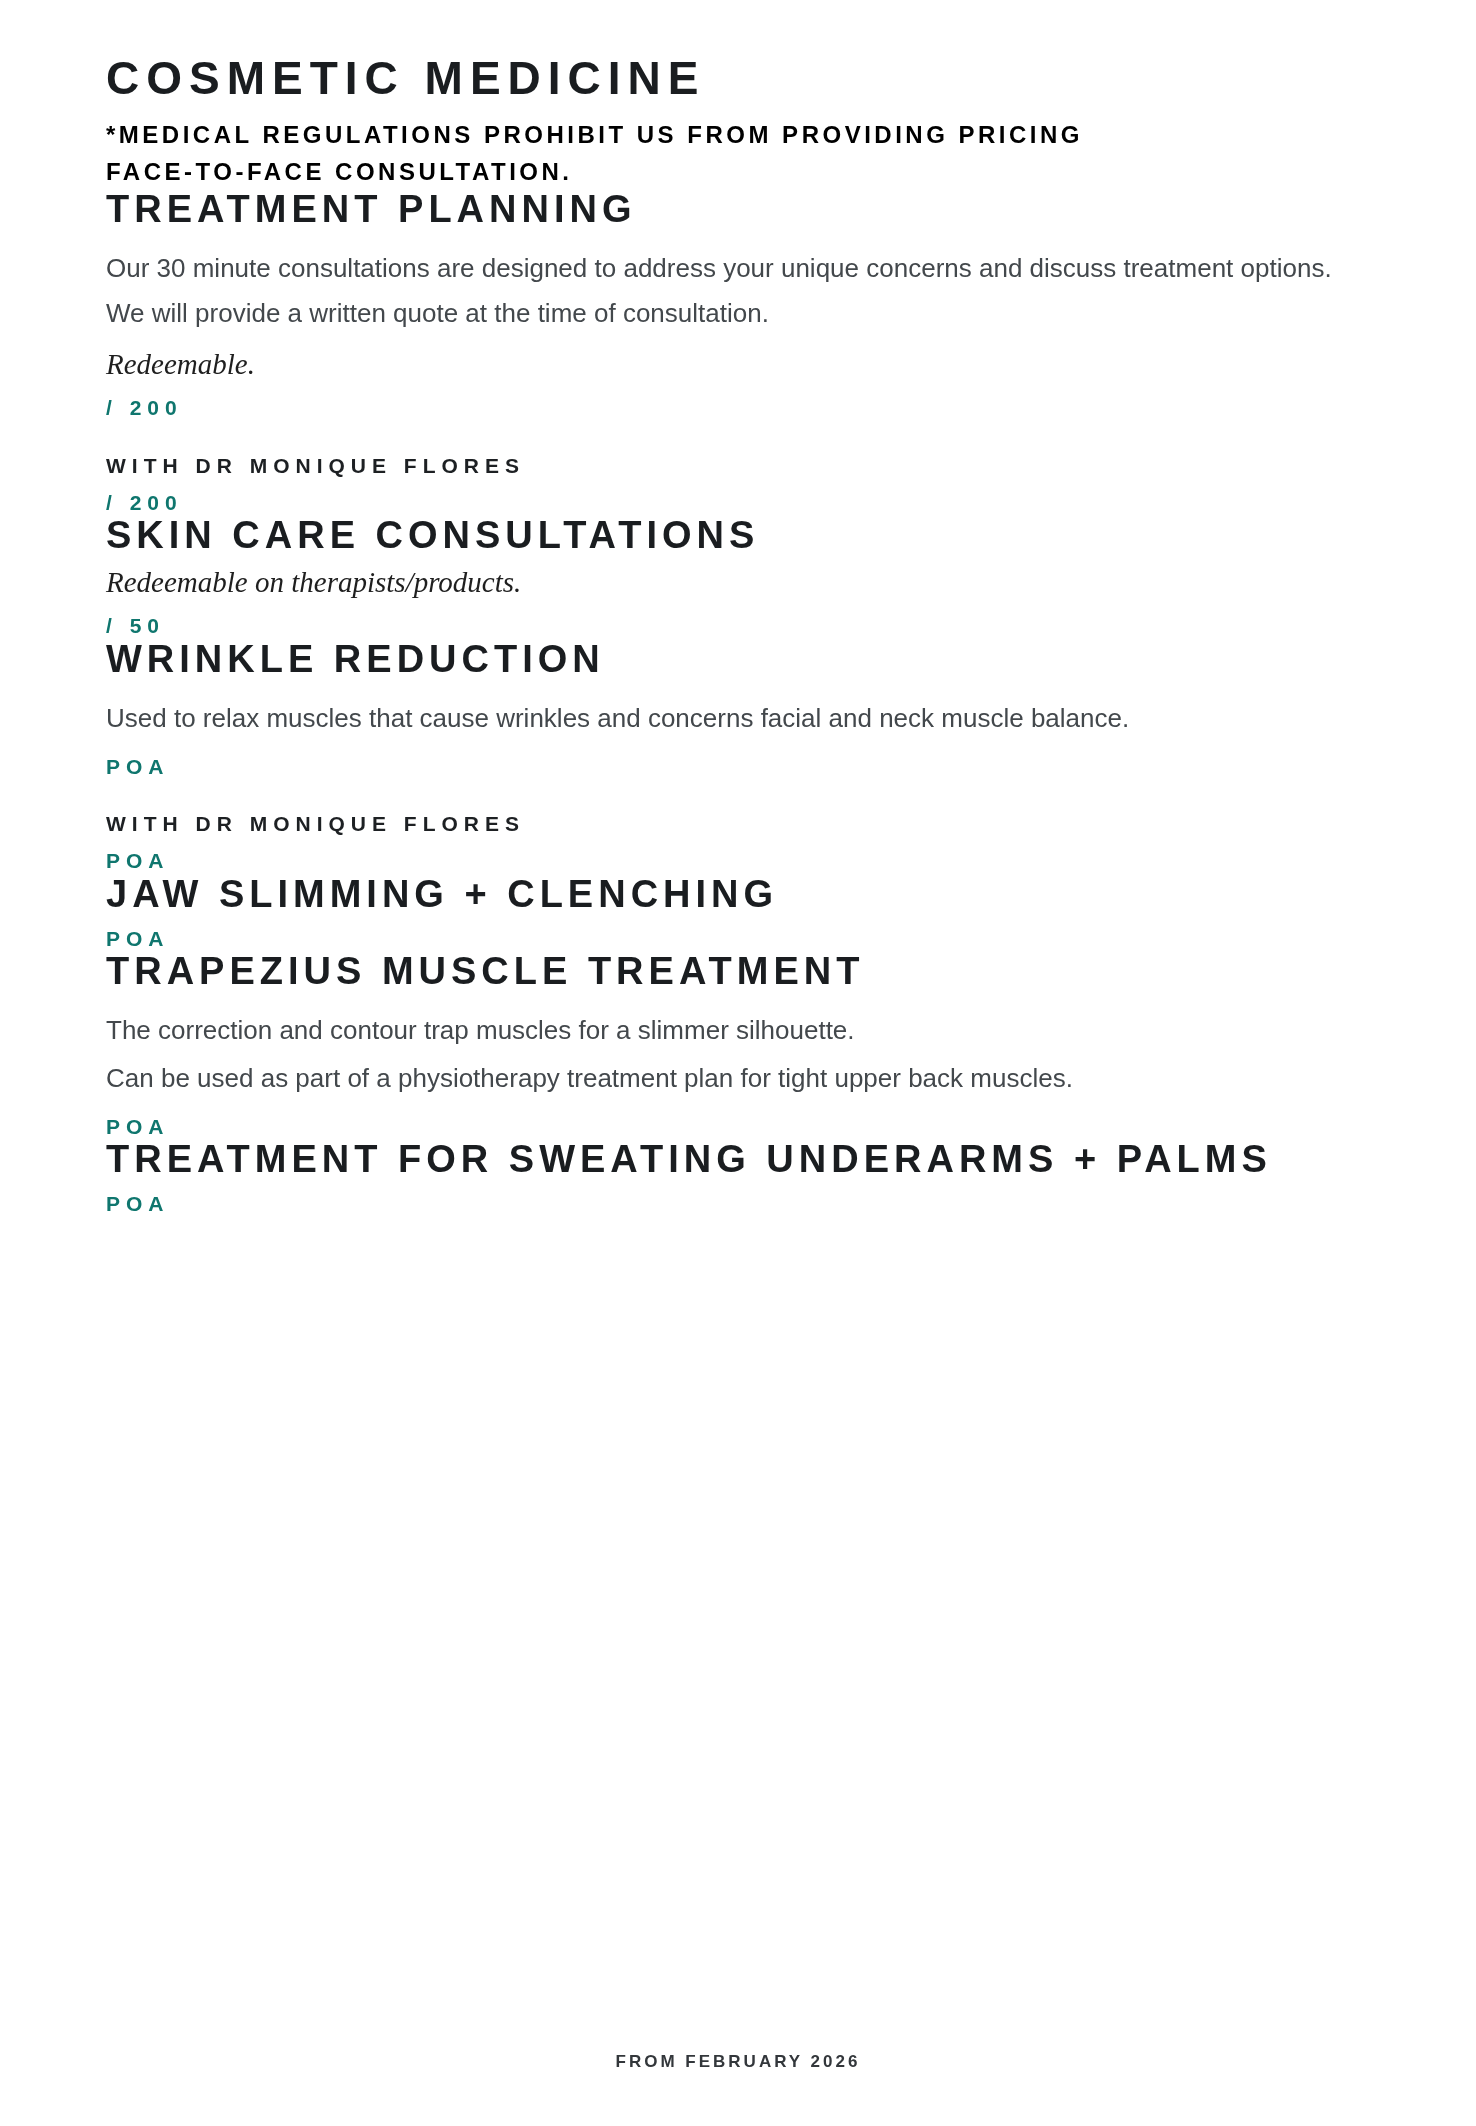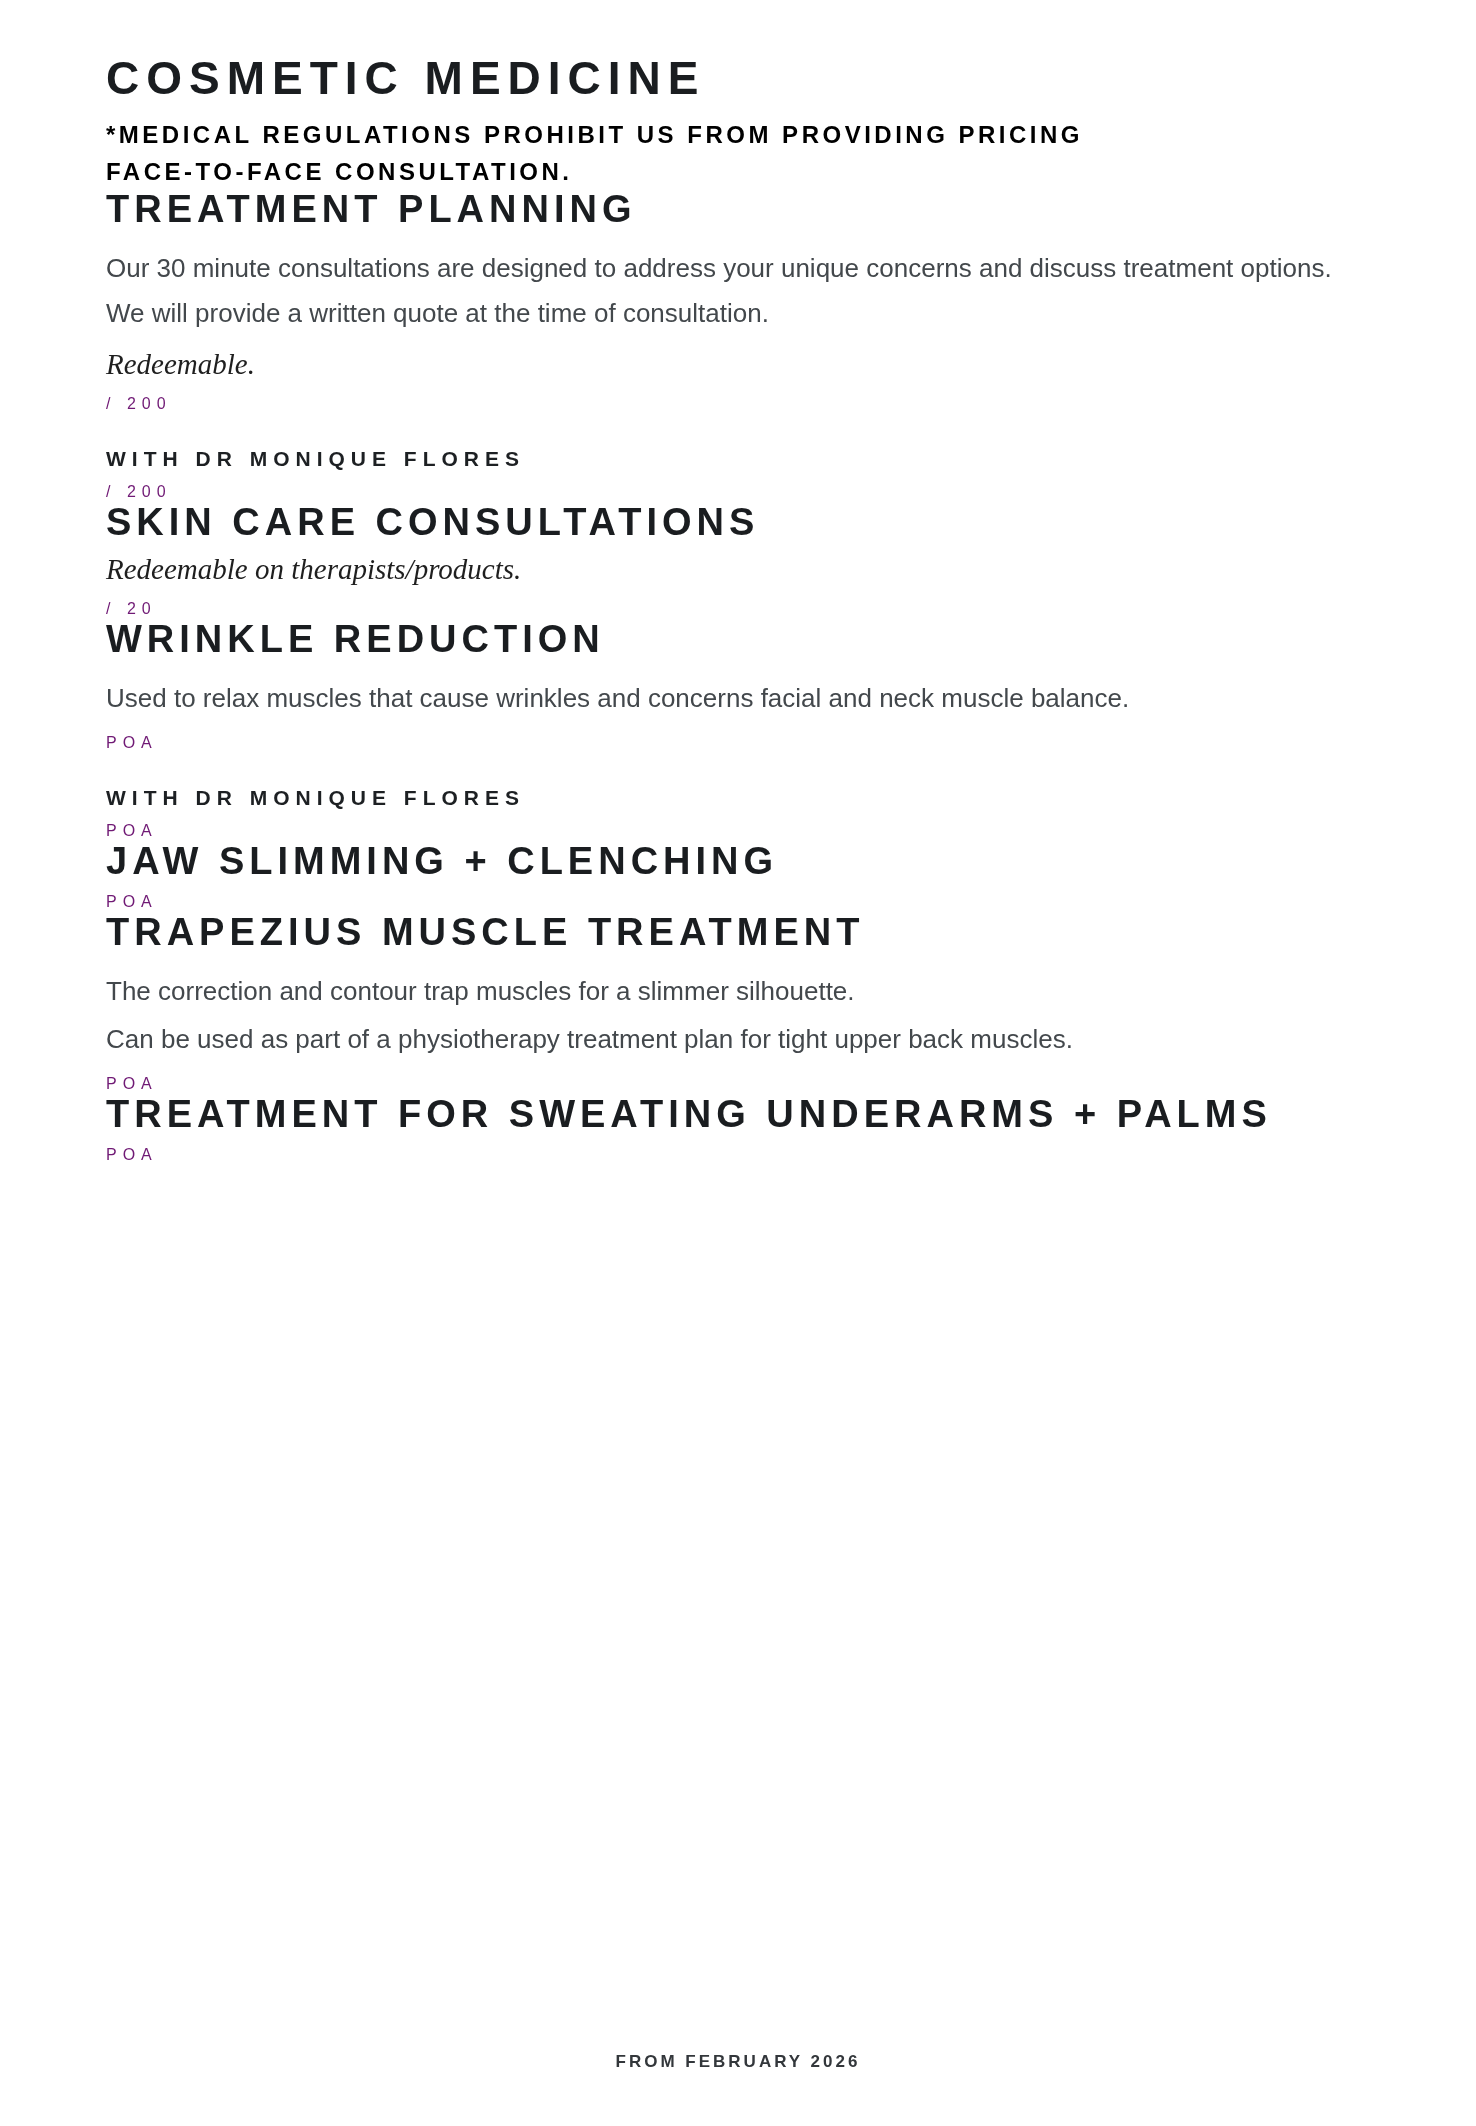--- a/index.html
+++ b/index.html
@@ -60,25 +60,25 @@
   .note {
     margin-top: 10px;
     font-family: "Liberation Serif", serif;
     font-style: italic;
     font-size: 29px;
     line-height: 1.25;
     color: #1f1f1f;
   }
   .price {
     margin-top: 12px;
-    font-size: 16px;
-    font-weight: 400;
+    font-size: 21px;
+    font-weight: 700;
     letter-spacing: 6px;
     line-height: 1.3;
-    color: #701a75;
+    color: #0f766e;
   }
   .practitioner { margin-top: 30px; }
   .plabel {
     font-size: 21px;
     font-weight: 700;
     letter-spacing: 6px;
     line-height: 1.3;
     color: #1d2023;
   }
   .practitioner .price { margin-top: 10px; }
@@ -114,21 +114,21 @@
     <div class="price">/ 200</div>
     <div class="practitioner">
       <div class="plabel">WITH DR MONIQUE FLORES</div>
       <div class="price">/ 200</div>
     </div>
   </section>
 
   <section class="sec s2">
     <h2>SKIN CARE CONSULTATIONS</h2>
     <div class="note">Redeemable on therapists/products.</div>
-    <div class="price">/ 20</div>
+    <div class="price">/ 50</div>
   </section>
 
   <section class="sec s3">
     <h2>WRINKLE REDUCTION</h2>
     <p class="body">Used to relax muscles that cause wrinkles and concerns facial and neck muscle balance.</p>
     <div class="price">POA</div>
     <div class="practitioner">
       <div class="plabel">WITH DR MONIQUE FLORES</div>
       <div class="price">POA</div>
     </div>

